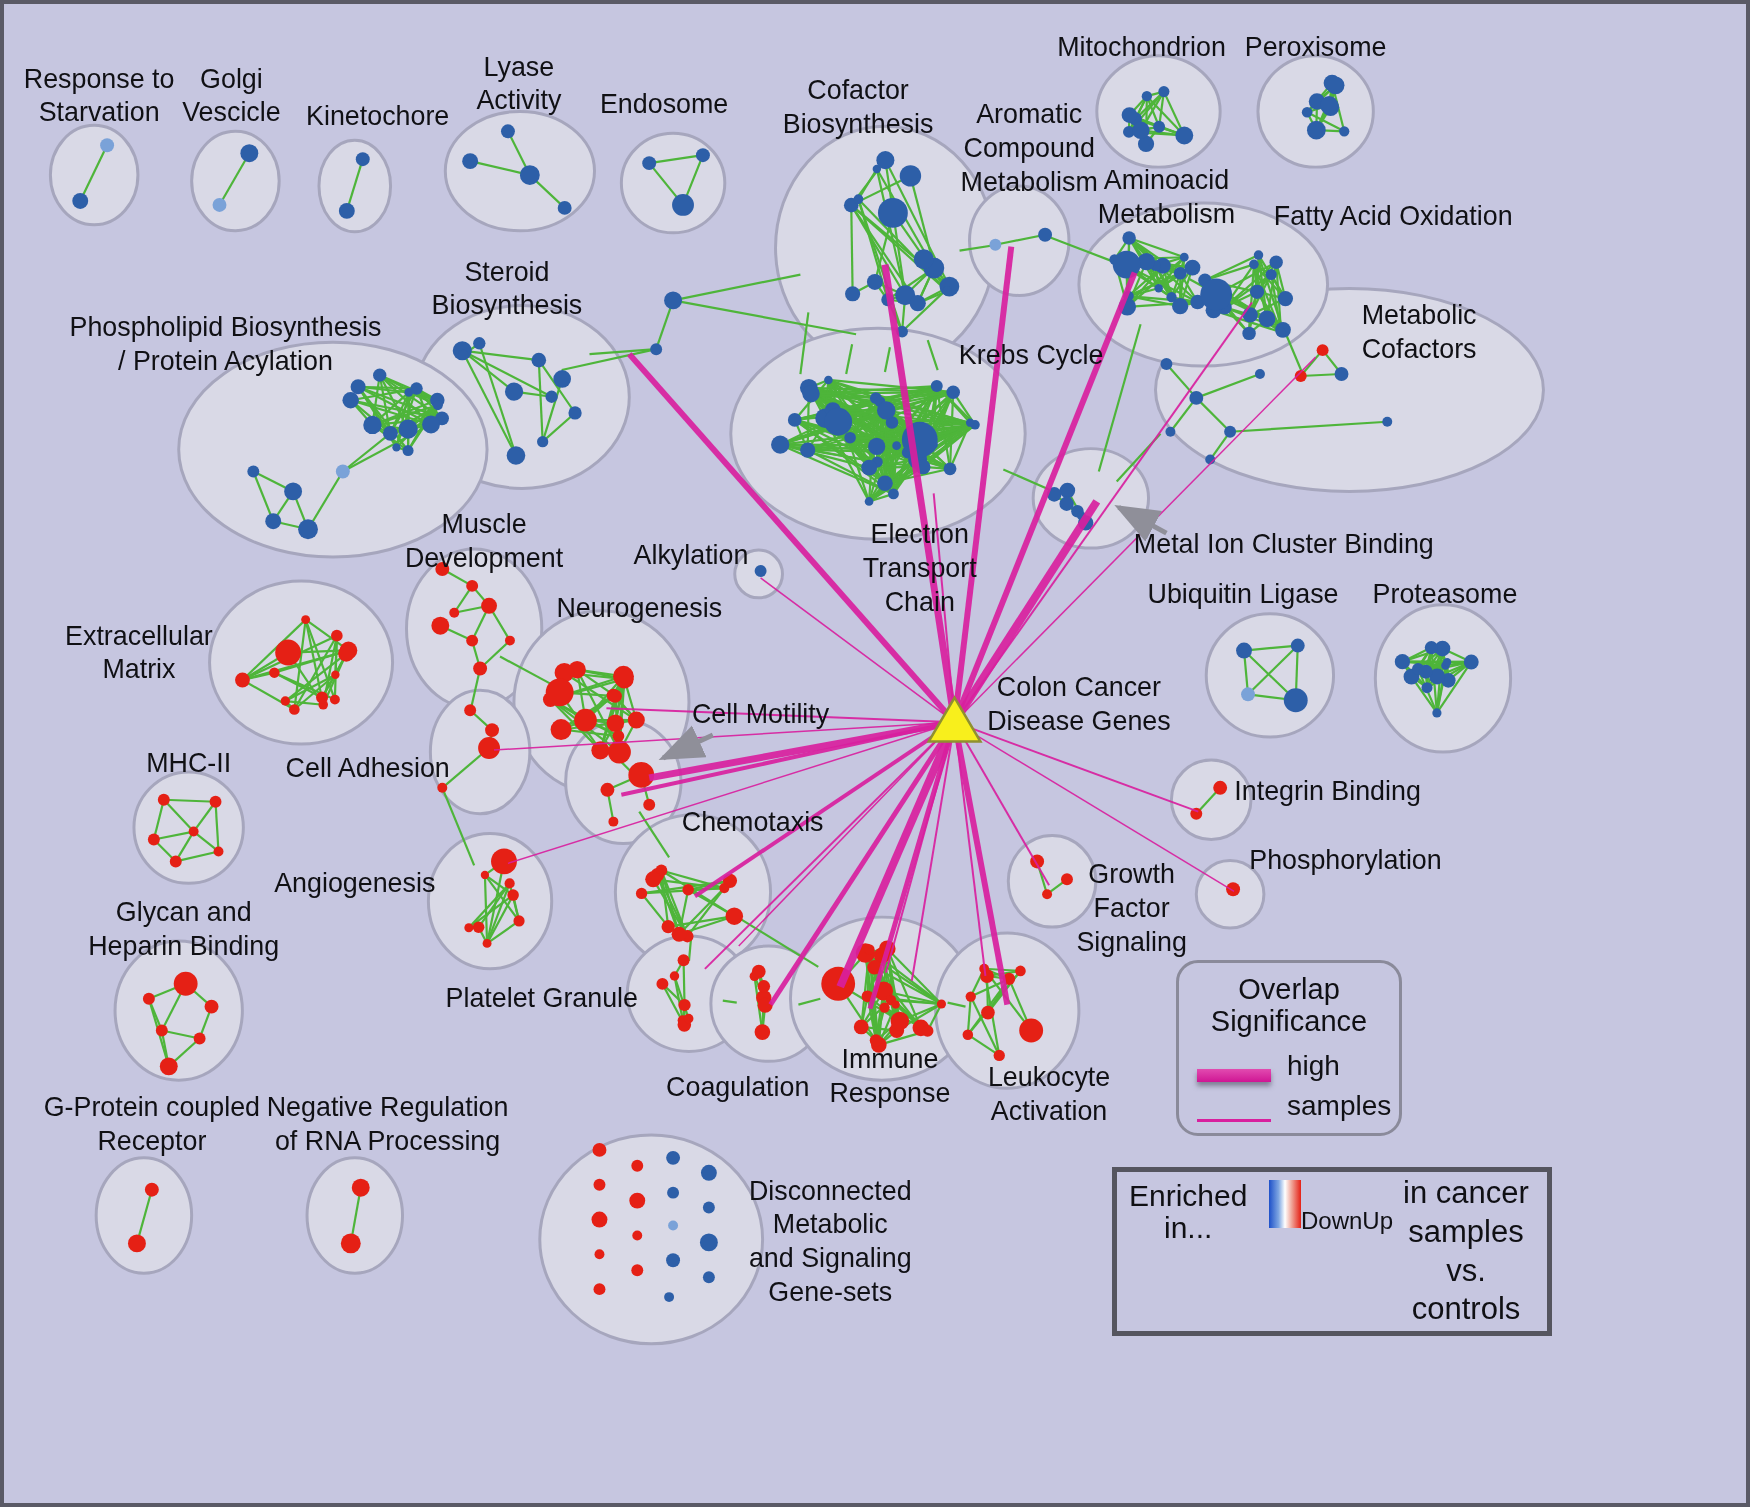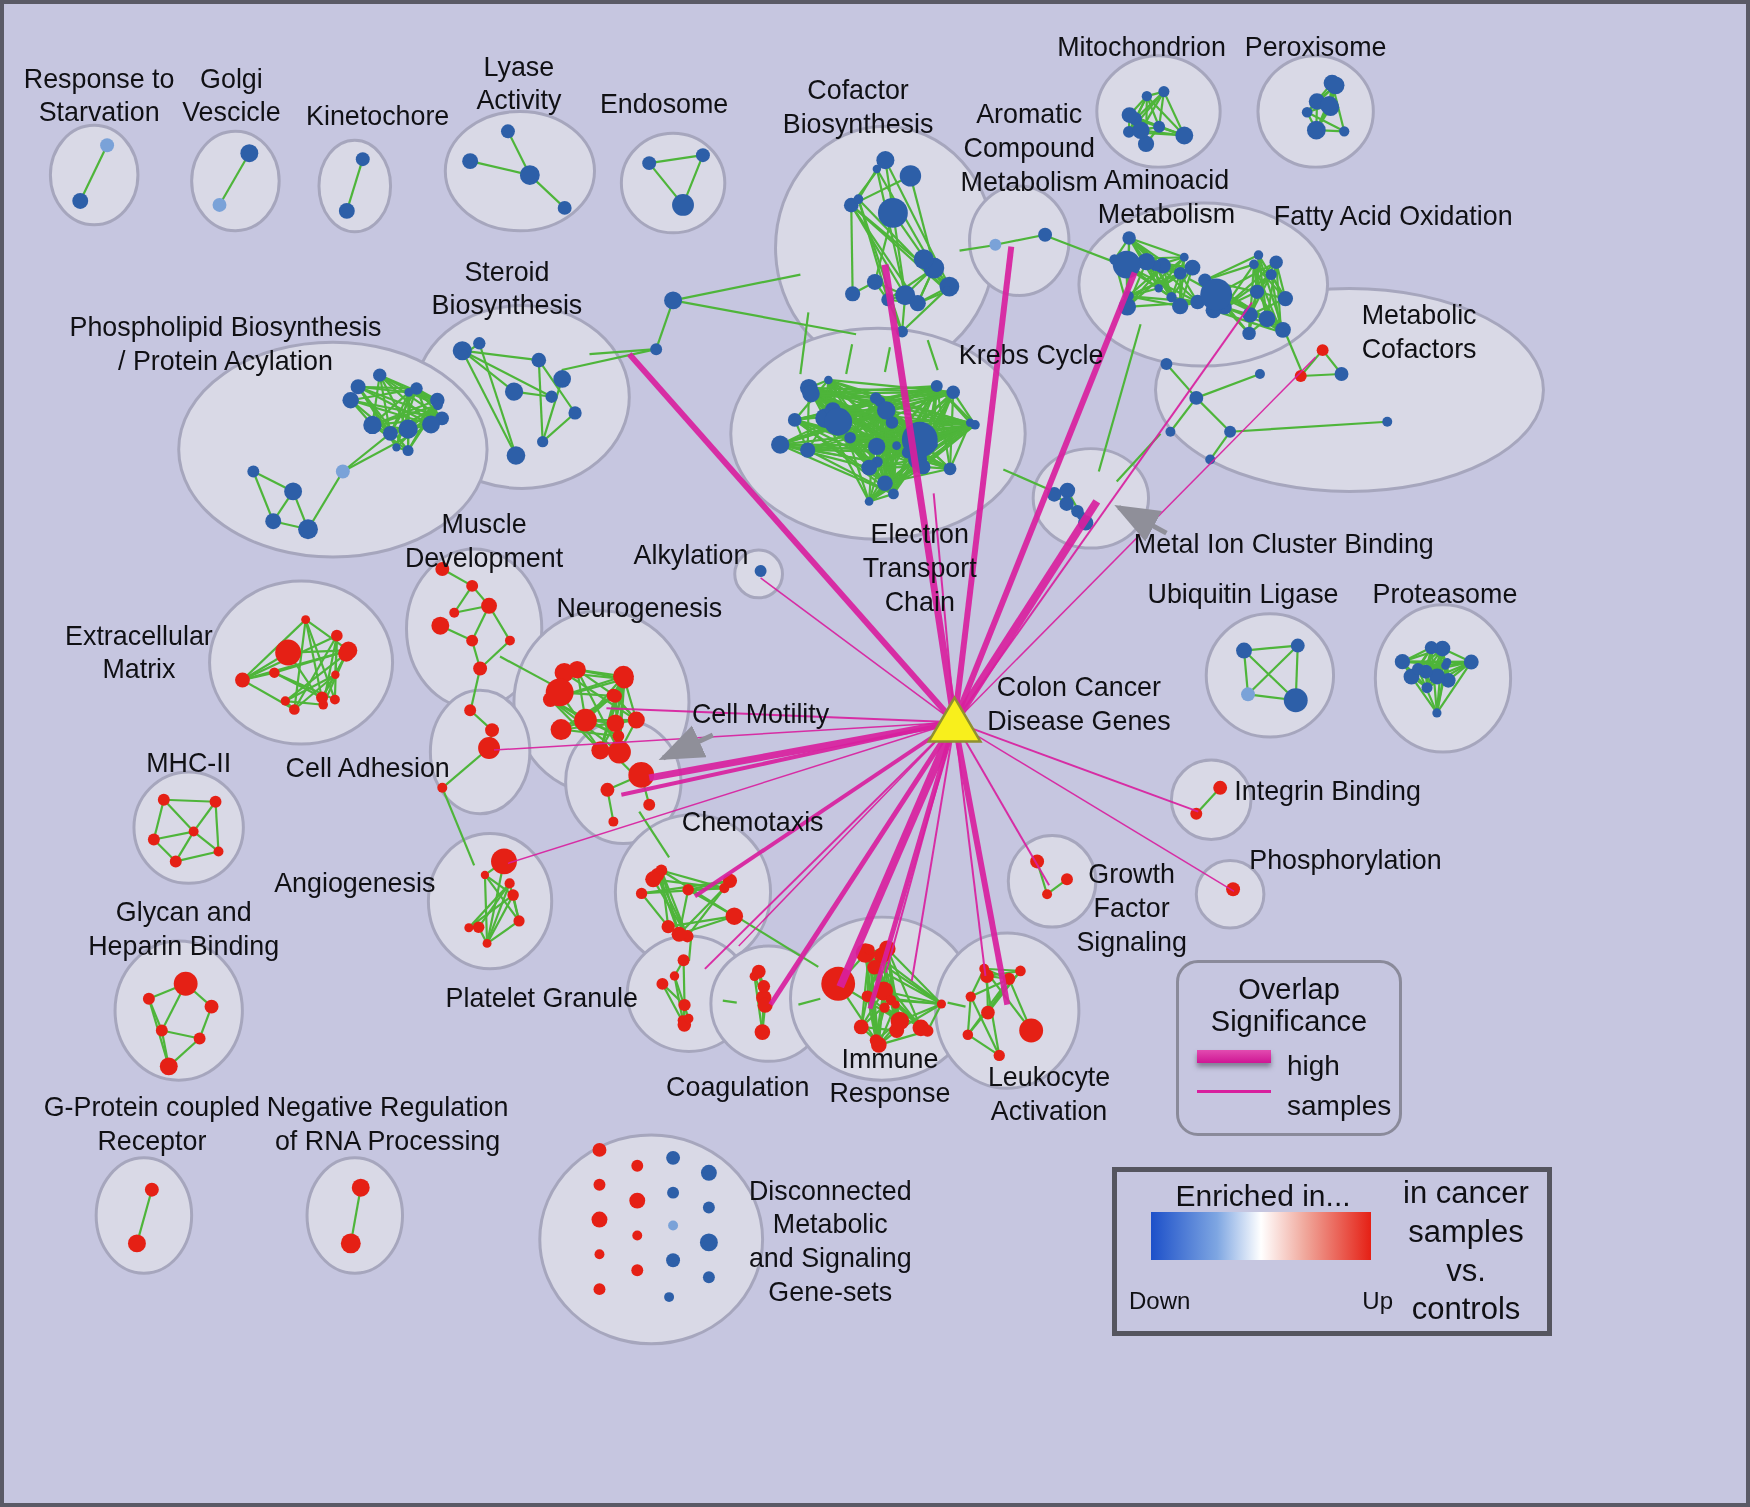--- a/index.html
+++ b/index.html
@@ -4,28 +4,28 @@
 <style>
   html,body{margin:0;padding:0;background:#9a9aab;}
   .stage{position:relative;width:1750px;height:1507px;background:#c6c6e0;
          border:4px solid #5a5a66;box-sizing:border-box;overflow:hidden;
          font-family:"Liberation Sans",sans-serif;color:#101014;}
   svg{position:absolute;left:0;top:0;font-family:"Liberation Sans",sans-serif;}
   .legend{position:absolute;box-sizing:border-box;}
   .overlap{left:1172px;top:956px;width:226px;height:176px;border:3px solid #8a8a9a;
            border-radius:22px;padding:10px 14px;}
   .overlap .legend-title{font-size:29px;text-align:center;white-space:pre-line;line-height:1.12;margin-bottom:12px;}
-  .sig-row{display:flex;align-items:flex-start;gap:16px;margin:8px 4px 0 4px;}
+  .sig-row{display:flex;align-items:flex-end;gap:16px;margin:8px 4px 0 4px;}
   .sig-swatch{width:74px;flex:none;}
   .sig-high{height:13px;background:linear-gradient(to bottom,#e24bb0,#cf1694);box-shadow:0 4px 5px rgba(70,70,85,.55);}
   .sig-moderate{height:3px;background:#d81f9e;}
   .sig-label{font-size:28px;}
   .enrich{left:1108px;top:1163px;width:440px;height:169px;border:5px solid #55555f;padding:8px 12px;}
   .enrich-grid{display:flex;height:100%;}
-  .enrich-left{width:268px;flex:none;display:flex;flex-direction:column;justify-content:flex-start;}
+  .enrich-left{width:268px;flex:none;display:flex;flex-direction:row;justify-content:flex-end;}
   .enrich-title{font-size:30px;text-align:center;line-height:1.05;}
   .gradient-bar{width:220px;height:48px;margin-left:22px;
     background:linear-gradient(to right,#1d50c9 0%,#7ea6e2 30%,#ffffff 50%,#f0a89c 70%,#e52015 100%);}
   .enrich-ends{display:flex;justify-content:space-between;font-size:24px;padding-right:4px;margin-top:27px;}
   .enrich-note{flex:1;display:flex;align-items:center;justify-content:center;
     font-size:31px;line-height:1.25;white-space:pre-line;text-align:center;}
 </style>
 </head>
 <body>
 

